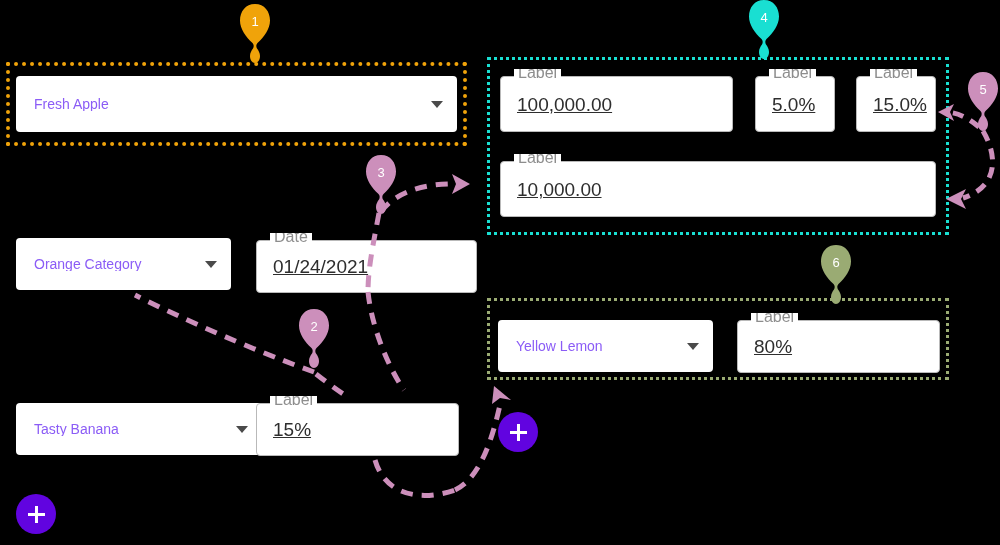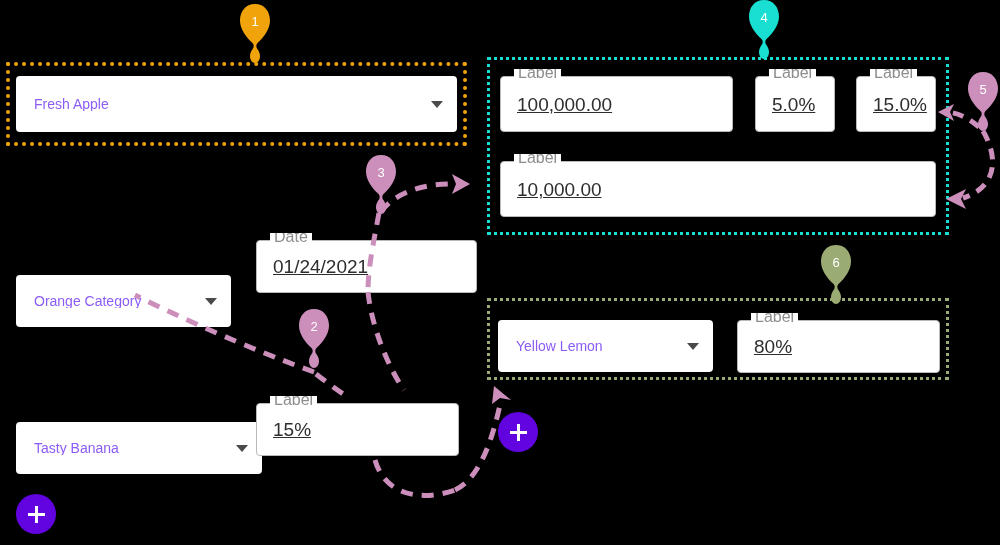--- a/index.html
+++ b/index.html
@@ -174,33 +174,33 @@
     <span class="tf-value">15.0%</span>
   </div>
 
   <div class="text-field" style="left:500px; top:161px; width:436px; height:56px;">
     <span class="tf-label">
       <span>Label</span>
     </span>
     <span class="tf-value">10,000.00</span>
   </div>
 
-  <div class="select-field" style="left:16px; top:238px; width:215px; height:52px;margin-top:37px;">
+  <div class="select-field" style="left:16px; top:238px; width:215px; height:52px;">
     <span class="sel-value">Orange Category</span>
     <span class="caret"></span>
   </div>
 
   <div class="text-field" style="left:256px; top:240px; width:221px; height:53px;">
     <span class="tf-label">
       <span>Date</span>
     </span>
     <span class="tf-value">01/24/2021</span>
   </div>
 
-  <div class="select-field" style="left:16px; top:422px; width:246px; height:52px;gap:24px;">
+  <div class="select-field" style="left:16px; top:403px; width:246px; height:52px;gap:24px;">
     <span class="sel-value">Tasty Banana</span>
     <span class="caret"></span>
   </div>
 
   <div class="text-field" style="left:256px; top:403px; width:203px; height:53px;">
     <span class="tf-label">
       <span>Label</span>
     </span>
     <span class="tf-value">15%</span>
   </div>

